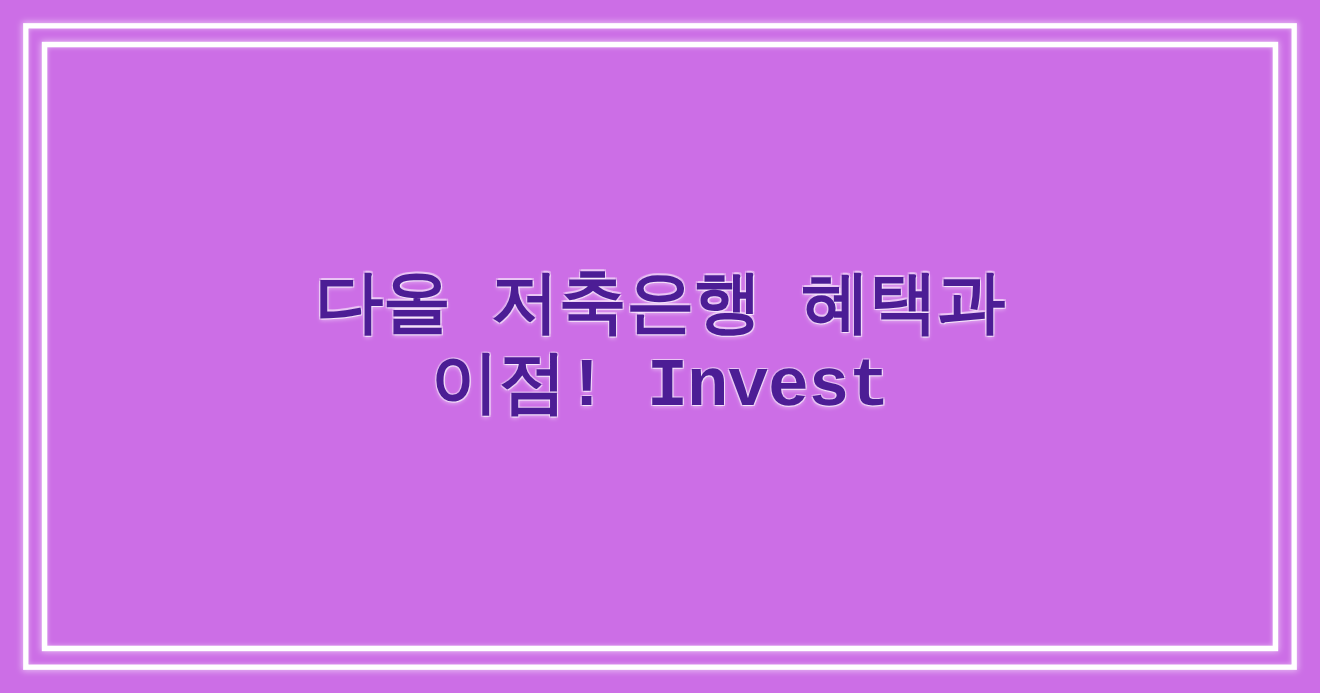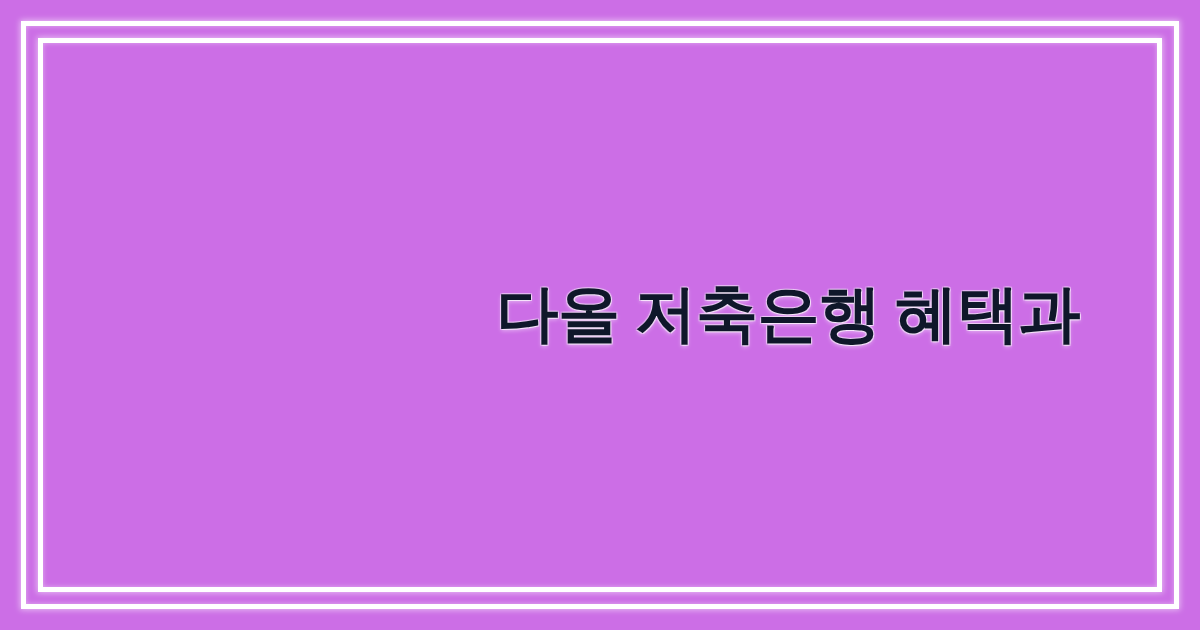--- a/index.html
+++ b/index.html
@@ -64,27 +64,27 @@
     display: flex;
     align-items: center;
     justify-content: center;
     padding: 0 120px;
     box-sizing: border-box;
   }
 
   .headline {
     margin: 0;
     width: 100%;
-    text-align: right;
-    font-family: Liberation Serif, serif;
+    text-align: center;
+    font-family: Liberation Mono, monospace;
     font-weight: 700;
     font-size: 62px;
     line-height: 1.18;
     letter-spacing: -0.5px;
-    color: #0f172a;
+    color: #4c1d95;
     text-shadow:
        1px  1px 0 rgba(255, 255, 255, 0.55),
       -1px  1px 0 rgba(255, 255, 255, 0.40),
        1px -1px 0 rgba(255, 255, 255, 0.40),
       -1px -1px 0 rgba(255, 255, 255, 0.30),
        0    2px 4px rgba(255, 255, 255, 0.45);
     word-break: keep-all;
   }
 
   .headline .line {
@@ -96,16 +96,17 @@
 
 <div id="poster">
 
   <div class="frame frame-outer"></div>
 
   <div class="frame frame-inner"></div>
 
   <div class="headline-wrap">
     <h1 class="headline">
       <span class="line">다올 저축은행 혜택과</span>
+      <span class="line">이점! Invest</span>
     </h1>
   </div>
 
 </div>
 
 </body></html>

